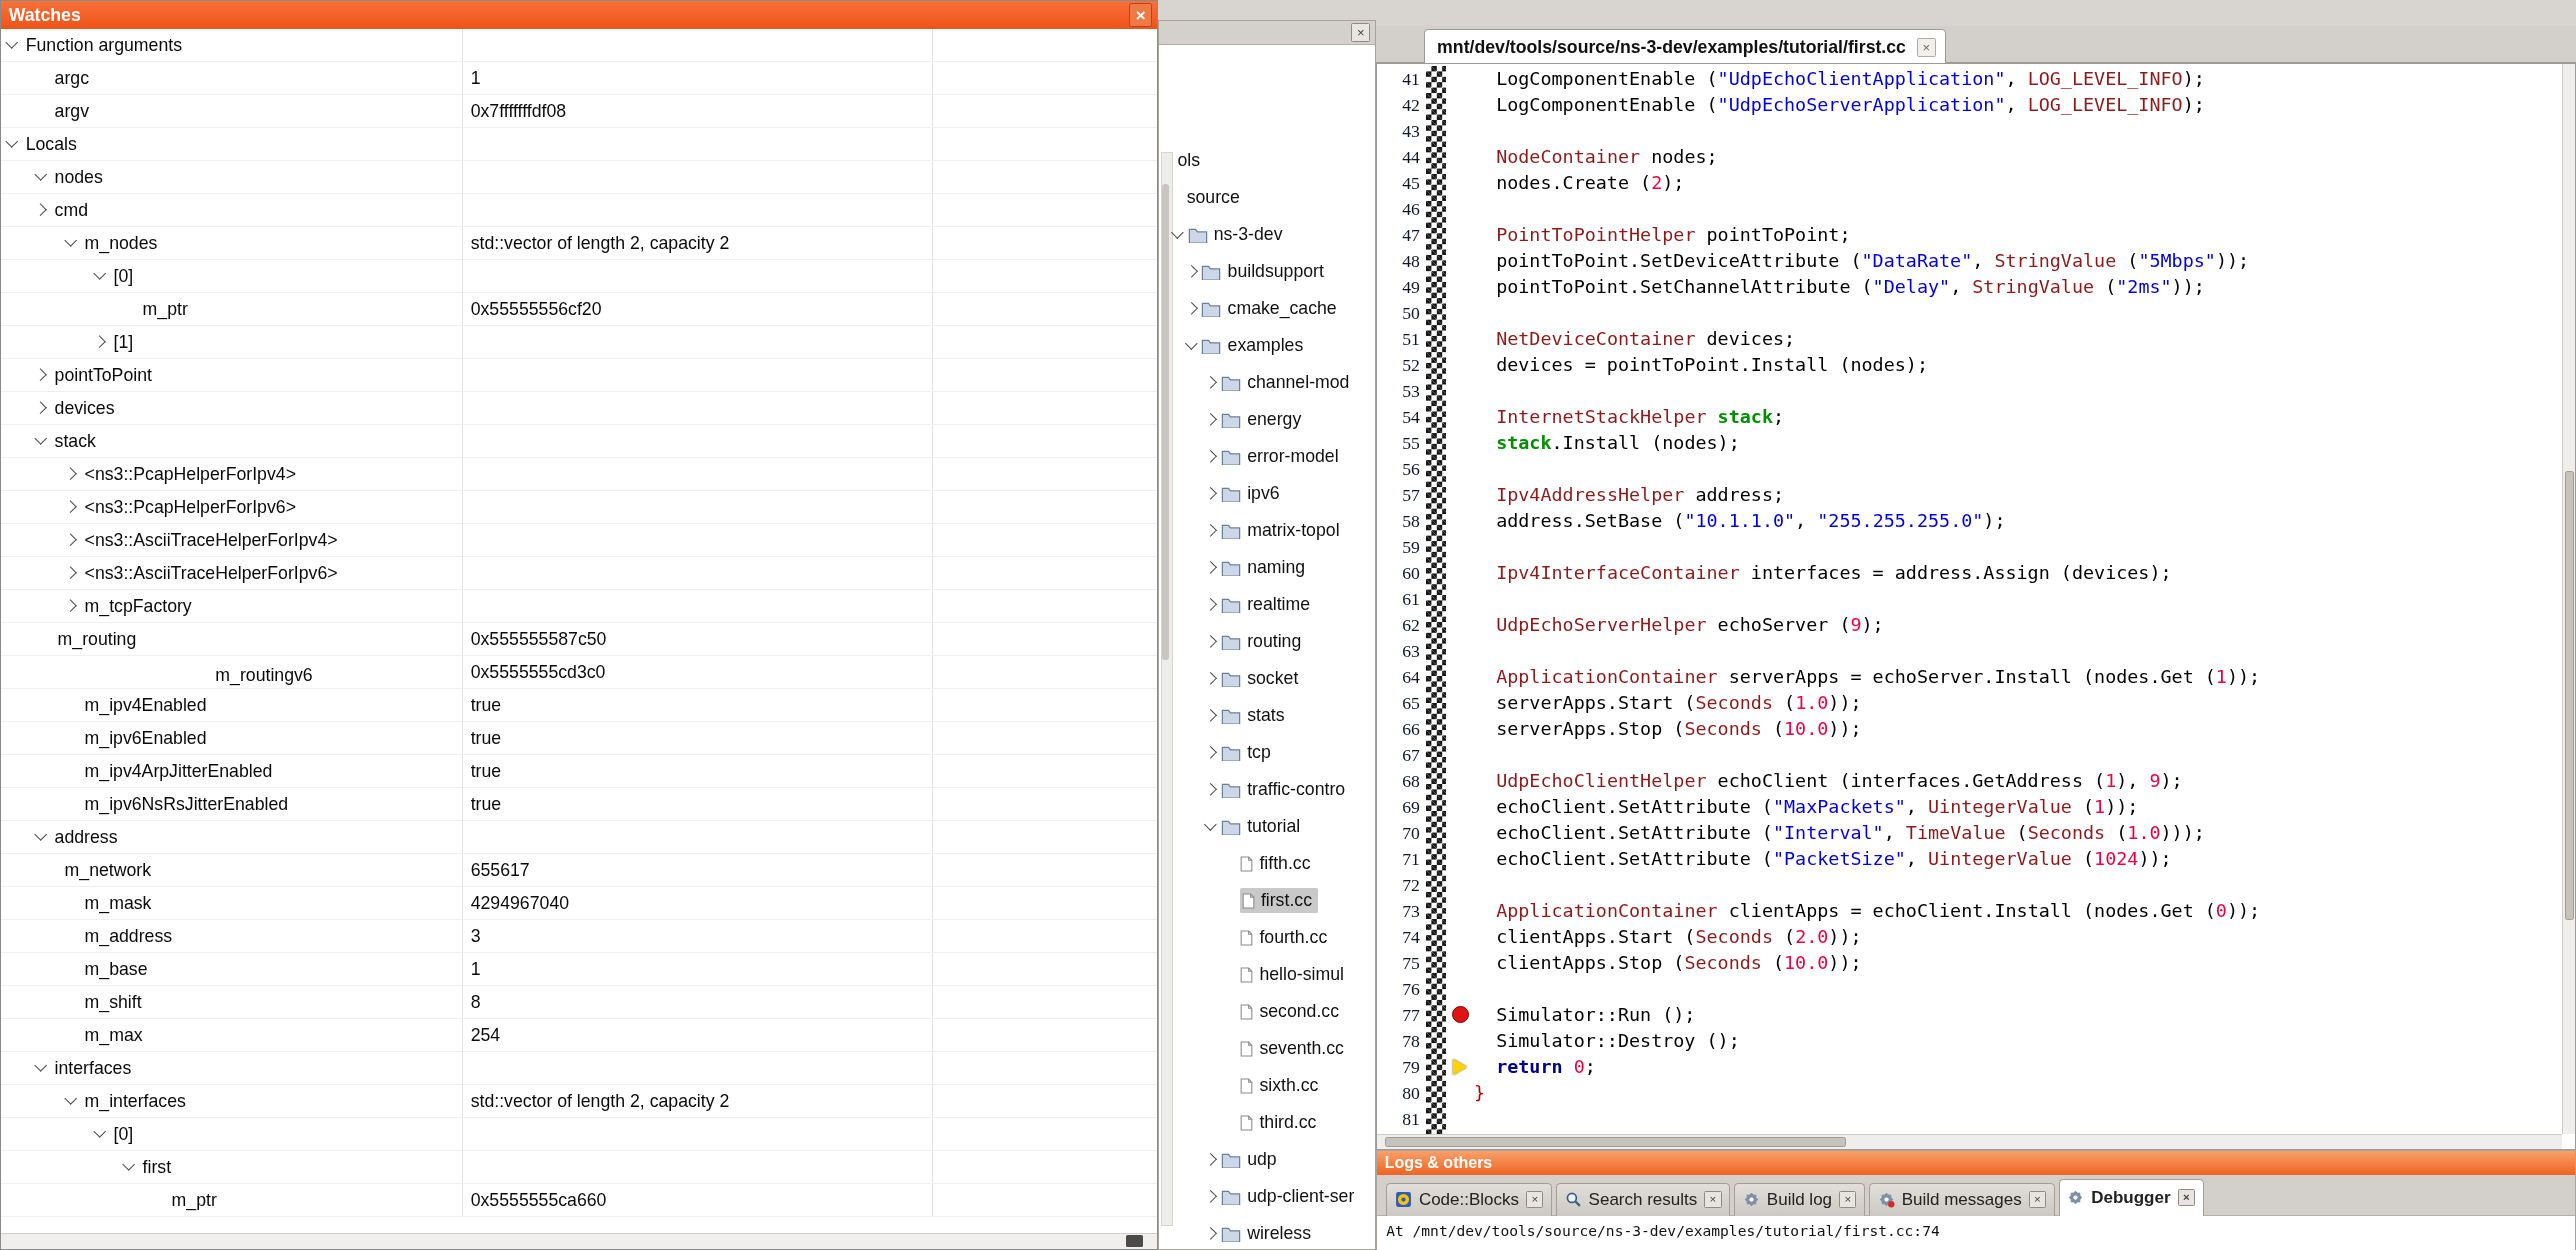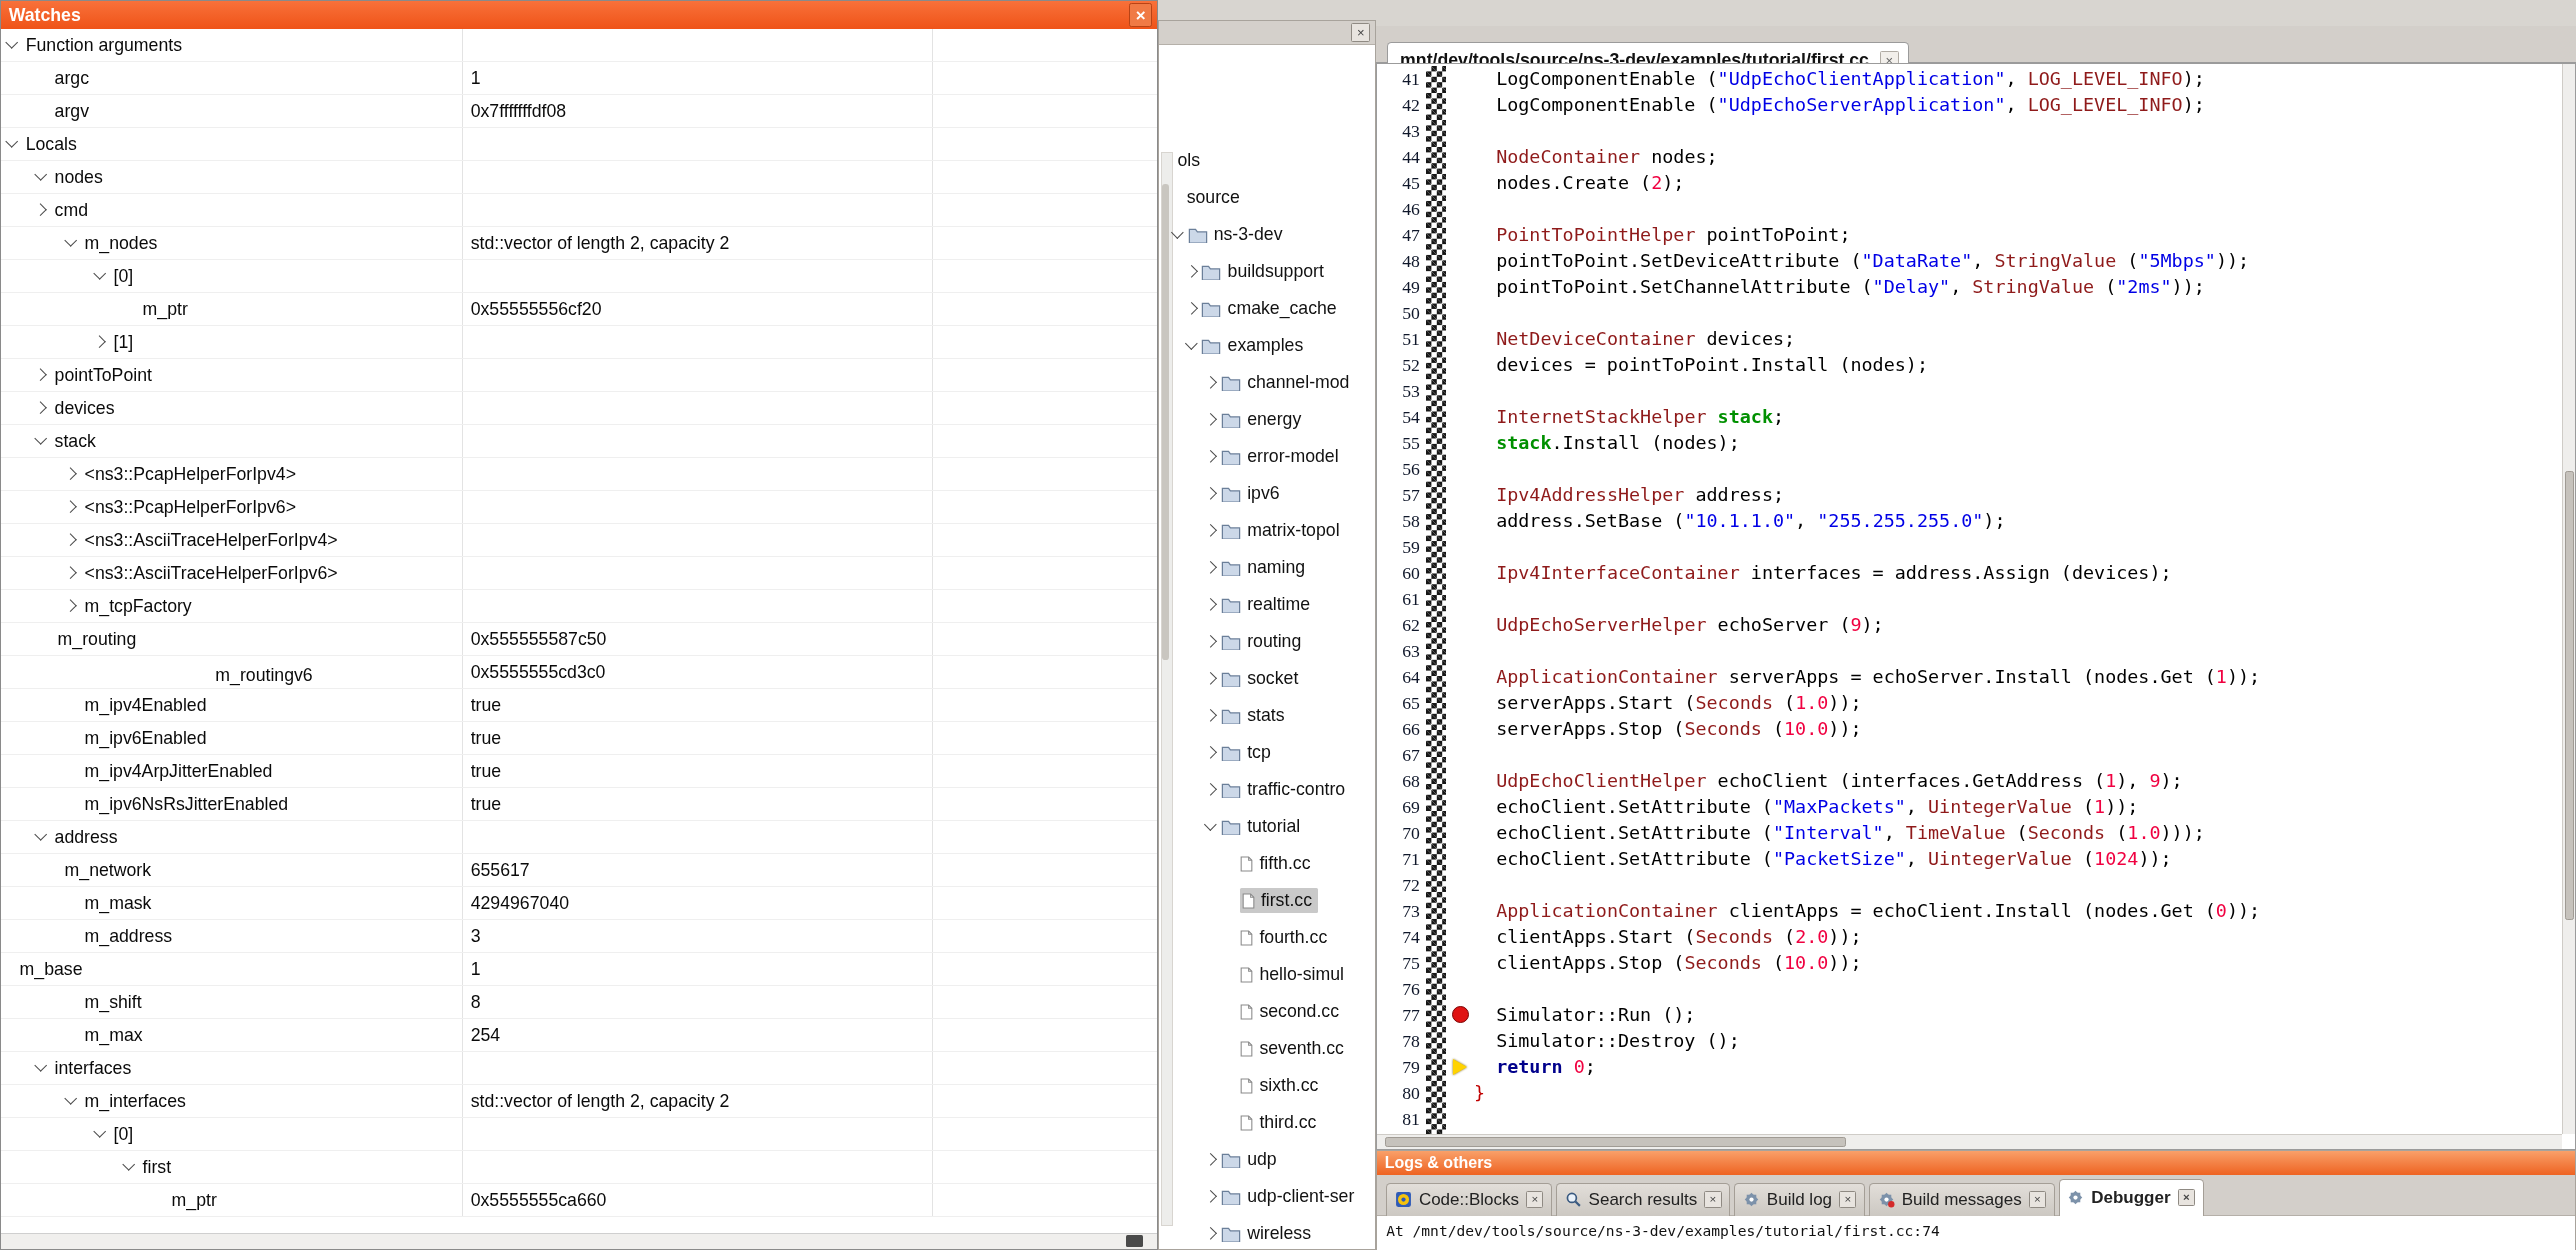--- a/index.html
+++ b/index.html
@@ -57,21 +57,21 @@
   .tree-list{position:absolute;left:12.3px;right:0;top:121px;}
   .titem{display:flex;align-items:center;height:37px;white-space:nowrap;overflow:hidden;font-size:17.7px;color:#111;}
   .titem .chev{margin-right:6.1px;width:7.7px;height:7.7px;}
   .ticon{flex:none;margin-right:6.1px;display:flex;align-items:center;}
   .tsel{background:#c9c9c9;display:flex;align-items:center;padding:2.3px 6.1px 2.3px 1.5px;border-radius:1.5px;}
   
   .editor-panel{position:absolute;left:1376px;top:16px;width:1200px;height:1134px;box-sizing:border-box;}
   .tabbar{position:absolute;left:0;top:10px;height:37px;right:0;background:#d3cfca;border-bottom:0.8px solid #9b9b9b;display:flex;align-items:flex-end;padding-left:10.8px;box-sizing:border-box;}
   .etab{
     height:34px;background:#ffffff;border:0.8px solid #9b9b9b;border-bottom:none;border-radius:4.6px 4.6px 0 0;
-    display:flex;align-items:center;padding:0 9.2px 0 12.3px;gap:10.8px;position:relative;top:15px;
+    display:flex;align-items:center;padding:0 9.2px 0 12.3px;gap:10.8px;position:relative;top:2px;margin-left:37px;
   }
   .etab-title{font-size:17.7px;font-weight:600;color:#111;white-space:nowrap;}
   .etab-close{width:17px;height:17px;border:0.8px solid #b0aba4;background:#f2efeb;color:#666;font-size:13px;display:flex;align-items:center;justify-content:center;border-radius:1.5px;line-height:1;}
   .editor-frame{
     position:absolute;left:0;right:0;top:47px;bottom:0;background:#fff;border:0.8px solid #9b9b9b;box-sizing:border-box;
   }
   .code-wrap{position:absolute;left:0;top:1.5px;right:13px;bottom:14.6px;overflow:hidden;}
   .fold-strip{
     position:absolute;left:49px;top:0;bottom:0;width:20px;background-color:#fff;
     background-image:
@@ -965,21 +965,21 @@
       </div>
       <div class="wrow">
         <div class="wname" style="padding-left: 65px;">
           <span class="chev none"></span>
           <span class="wlabel">m_address</span>
         </div>
         <div class="wval">3</div>
         <div class="wrest"></div>
       </div>
       <div class="wrow">
-        <div class="wname" style="">
+        <div class="wname" style="padding-left: 65px;">
           <span class="chev none"></span>
           <span class="wlabel">m_base</span>
         </div>
         <div class="wval">1</div>
         <div class="wrest"></div>
       </div>
       <div class="wrow">
         <div class="wname" style="padding-left: 65px;">
           <span class="chev none"></span>
           <span class="wlabel">m_shift</span>

